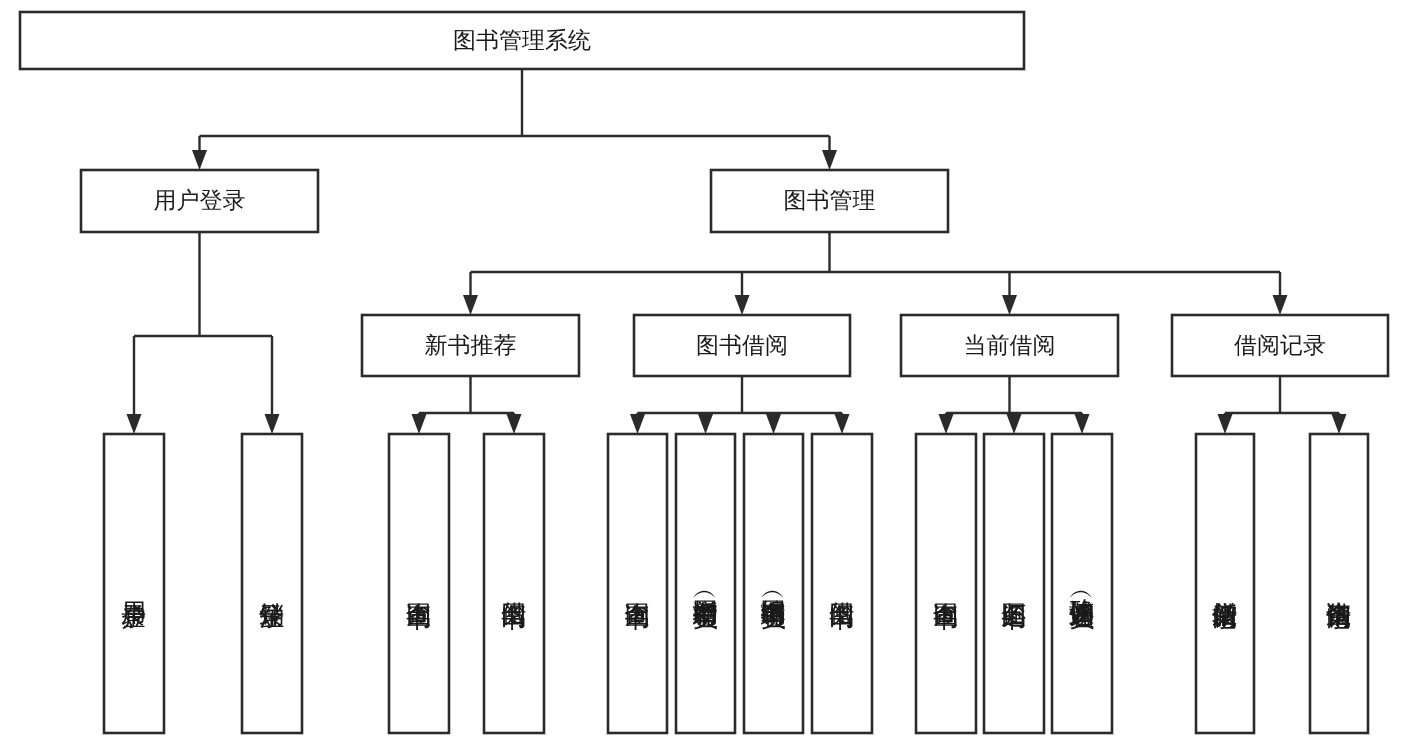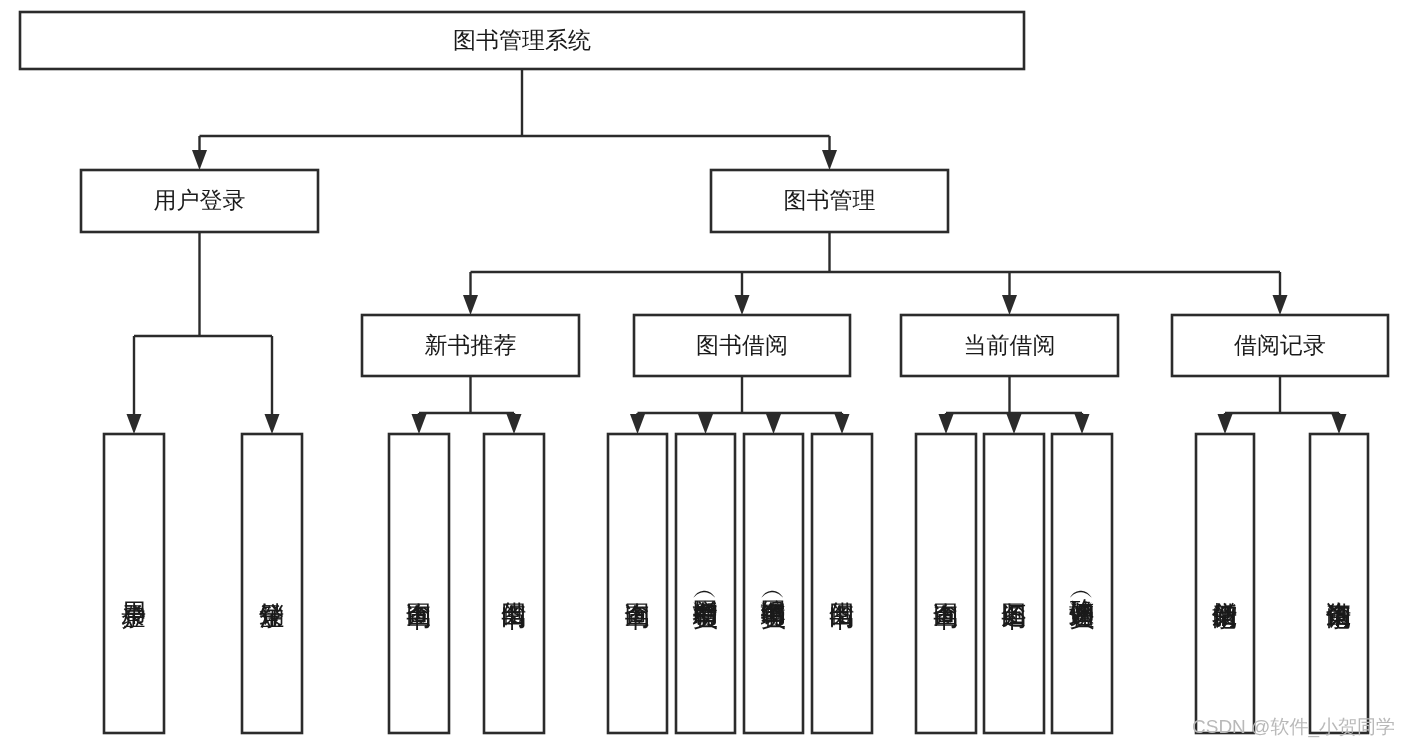--- a/index.html
+++ b/index.html
@@ -167,14 +167,13 @@
       <div class="leaf-label-v" style="left: 608px; width: 59px; top: 444px; height: 279px; display: flex; align-items: center; justify-content: center;">查询图书</div>
       <div class="leaf-label-v" style="left: 676px; width: 59px; top: 444px; height: 279px; display: flex; align-items: center; justify-content: center;">新增图书（管理员）</div>
       <div class="leaf-label-v" style="left: 744px; width: 59px; top: 444px; height: 279px; display: flex; align-items: center; justify-content: center;">编辑图书（管理员）</div>
       <div class="leaf-label-v" style="left: 812px; width: 60px; top: 444px; height: 279px; display: flex; align-items: center; justify-content: center;">借阅图书</div>
       <div class="leaf-label-v" style="left: 916px; width: 60px; top: 444px; height: 279px; display: flex; align-items: center; justify-content: center;">查询图书</div>
       <div class="leaf-label-v" style="left: 984px; width: 60px; top: 444px; height: 279px; display: flex; align-items: center; justify-content: center;">归还图书</div>
       <div class="leaf-label-v" style="left: 1052px; width: 60px; top: 444px; height: 279px; display: flex; align-items: center; justify-content: center;">确认归还（管理员）</div>
       <div class="leaf-label-v" style="left: 1196px; width: 58px; top: 444px; height: 279px; display: flex; align-items: center; justify-content: center;">新增借阅记录</div>
       <div class="leaf-label-v" style="left: 1310px; width: 58px; top: 444px; height: 279px; display: flex; align-items: center; justify-content: center;">查询借阅记录</div>
     </div>
-  <div class="watermark" style="left: 1192px; top: 714px;">CSDN @软件_小贺同学</div>
 </div>
 
 </body></html>

